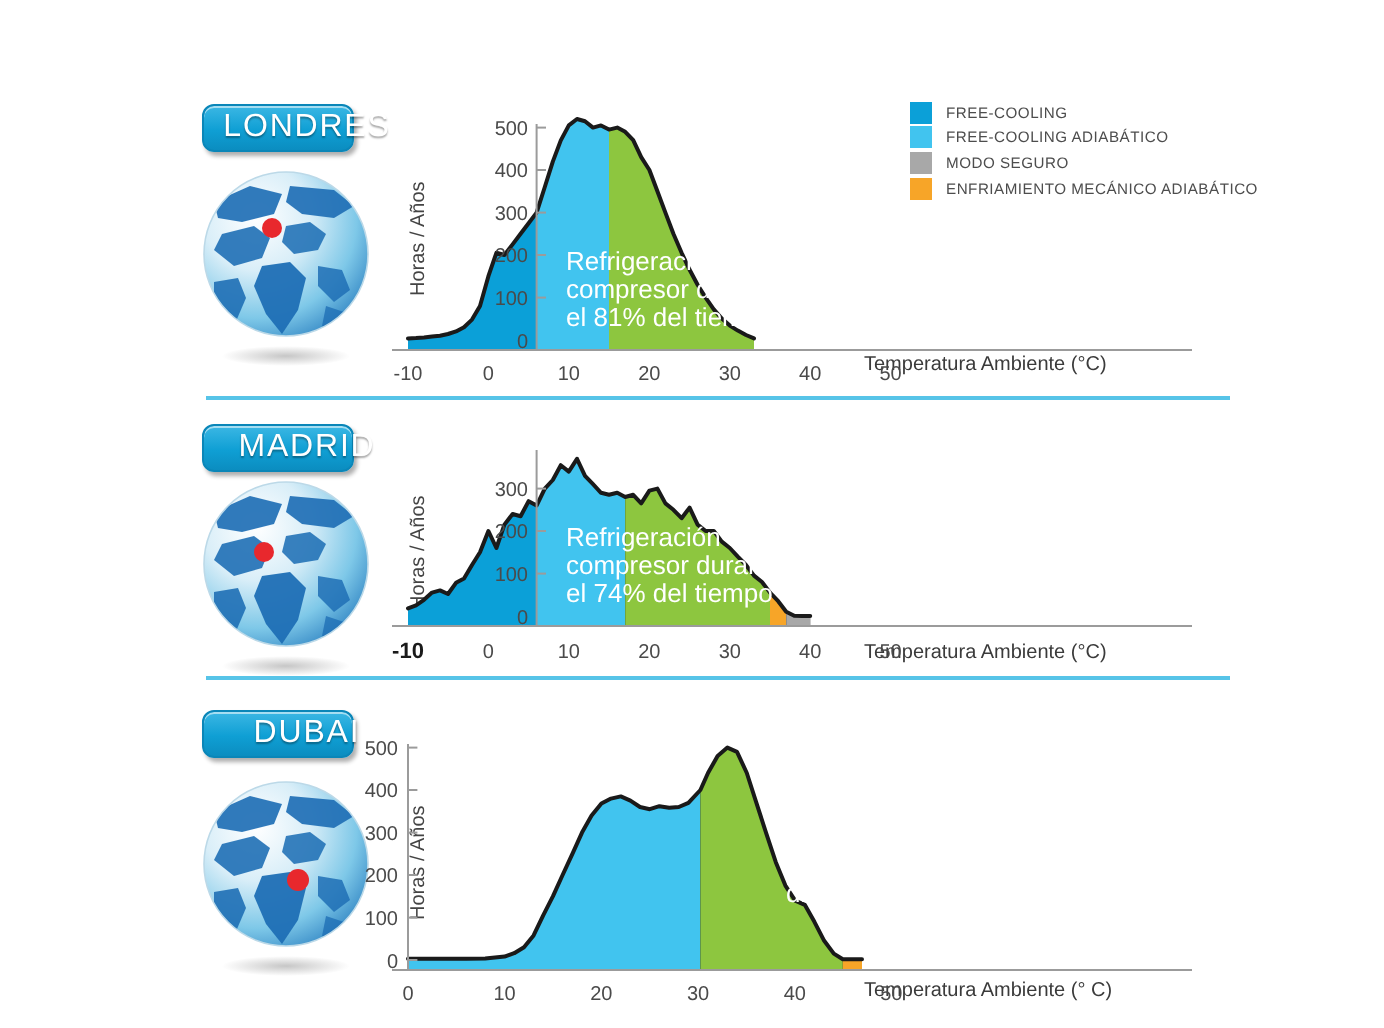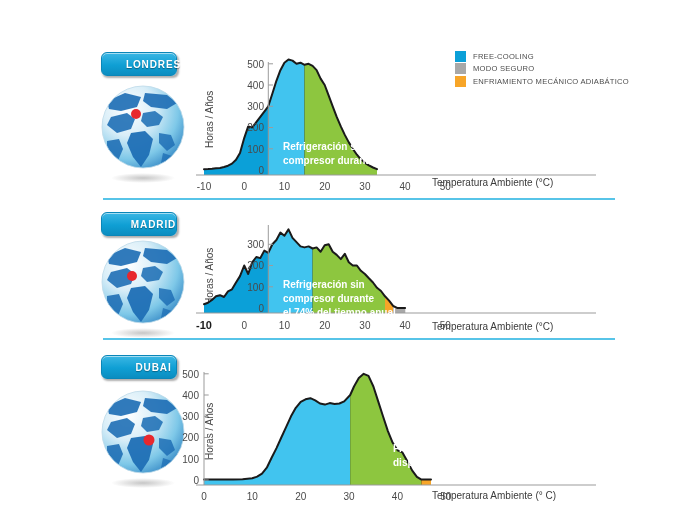--- a/index.html
+++ b/index.html
@@ -13,21 +13,21 @@
   .divider{position:absolute;left:103px;width:512px;height:1.5px;background:#57c4e8;}
   #divider-1{top:198px;}
   #divider-2{top:338px;}
 
   
   .badge{position:absolute;height:22px;border-radius:6px;
          background:linear-gradient(180deg,#3bb7e4 0%,#0f9fd4 55%,#0b8dc0 100%);
          border:1px solid #0a86b8;
          box-shadow:1.5px 2px 2px rgba(0,0,0,.32), inset 0 1px 0 rgba(255,255,255,.55);
          display:flex;align-items:center;justify-content:center;}
-  .badge span{color:#ffffff;font-size:10px;font-weight:bold;letter-spacing:.9px;
+  .badge span{color:#ffffff;font-size:16px;font-weight:normal;letter-spacing:.9px;
               text-shadow:0 1px 1px rgba(0,0,0,.35);margin-left:29px;}
   #badge-londres{left:101px;top:52px;width:74px;}
   #badge-madrid{left:101px;top:212px;width:74px;}
   #badge-dubai{left:101px;top:355px;width:74px;}
 
   
   .globe-wrap{position:absolute;width:96px;height:104px;}
   #globe-londres{left:97px;top:83px;}
   #globe-madrid{left:97px;top:238px;}
   #globe-dubai{left:97px;top:388px;}
@@ -51,22 +51,22 @@
   #xlabel-madrid{left:432px;top:321px;}
   #xlabel-dubai{left:432px;top:490px;}
 
   .tick{font-size:10px;fill:#4a4a4a;font-family:"Liberation Sans","DejaVu Sans",sans-serif;}
   .tick-bold{font-size:11px;fill:#1a1a1a;font-weight:bold;
              font-family:"Liberation Sans","DejaVu Sans",sans-serif;}
   .axisline{stroke:#9b9b9b;stroke-width:1;}
   .tickmark{stroke:#9b9b9b;stroke-width:1;}
   .curve{fill:none;stroke:#1a1a1a;stroke-width:2;stroke-linejoin:round;stroke-linecap:round;}
 
-  .anno{position:absolute;color:#ffffff;font-size:10px;font-weight:bold;
-        line-height:14px;white-space:nowrap;margin-top:16px;}
+  .anno{position:absolute;color:#ffffff;font-size:13px;font-weight:normal;
+        line-height:14px;white-space:nowrap;}
   #anno-londres{left:283px;top:124px;}
   #anno-madrid{left:283px;top:262px;}
   #anno-dubai{left:393px;top:426px;}
 
   
   #legend{position:absolute;left:455px;top:50px;}
   .legend-row{display:flex;align-items:center;height:12.6px;}
   .swatch{width:11px;height:11px;margin-right:7px;flex:none;}
   .legend-label{font-size:7.6px;color:#4d4d4d;letter-spacing:.25px;white-space:nowrap;}
 </style>
@@ -178,26 +178,31 @@
       <text class="tick" x="168.9" y="145" text-anchor="middle">30</text>
       <text class="tick" x="209.1" y="145" text-anchor="middle">40</text>
       <text class="tick" x="249.3" y="145" text-anchor="middle">50</text>
     </g>
   </svg>
 </div>
 
 <div class="anno" id="anno-londres">
   <div>Refrigeración sin</div>
   <div>compresor durante</div>
+  <div>el 81% del tiempo anual</div>
 </div>
 
 <div id="legend">
   <div class="legend-row">
     <span class="swatch" style="background:#0ba0d8"></span>
     <span class="legend-label">FREE-COOLING</span>
+  </div>
+  <div class="legend-row">
+    <span class="swatch" style="background:#41c4ef"></span>
+    <span class="legend-label">FREE-COOLING ADIABÁTICO</span>
   </div>
   <div class="legend-row">
     <span class="swatch" style="background:#a8a8a8"></span>
     <span class="legend-label">MODO SEGURO</span>
   </div>
   <div class="legend-row">
     <span class="swatch" style="background:#f7a528"></span>
     <span class="legend-label">ENFRIAMIENTO MECÁNICO ADIABÁTICO</span>
   </div>
 </div>

